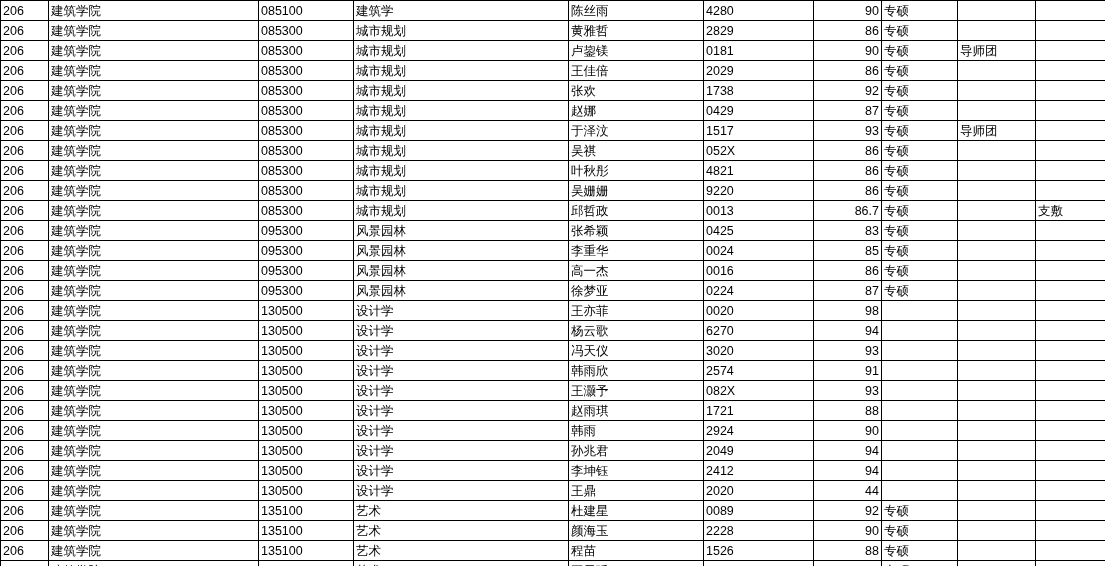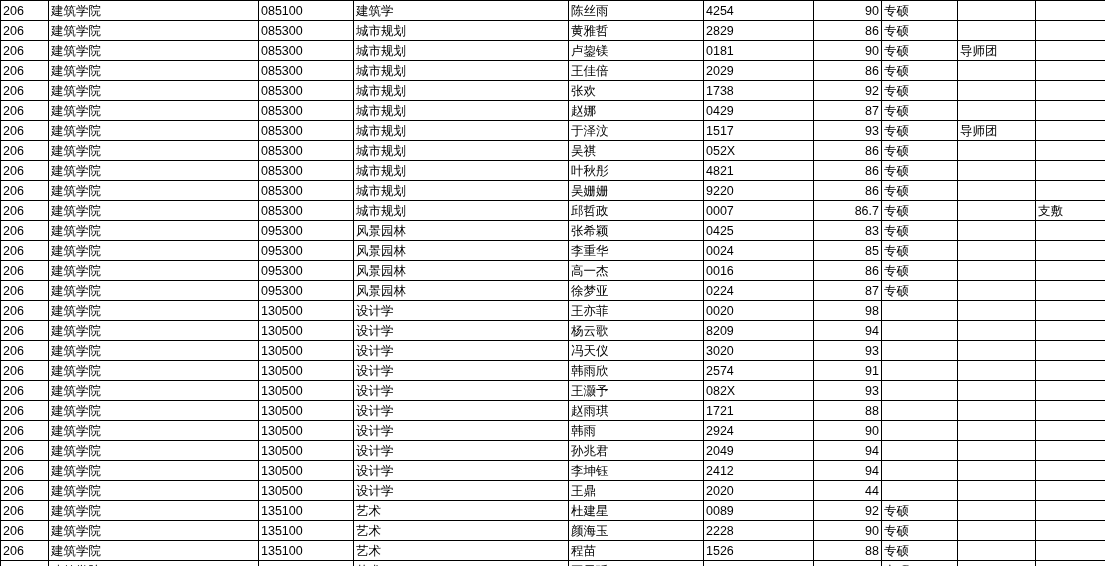--- a/index.html
+++ b/index.html
@@ -71,21 +71,21 @@
         <col class="c8">
         <col class="c9">
     </colgroup>
     <tbody>
         <tr>
           <td class="num code">206</td>
           <td class="cjk pad-left-5">建筑学院</td>
           <td class="code">085100</td>
           <td class="cjk pad-left-5">建筑学</td>
           <td class="cjk pad-left-5">陈丝雨</td>
-          <td class="code">4254</td>
+          <td class="code">4280</td>
           <td class="right code">90</td>
           <td class="cjk pad-left-5">专硕</td>
           <td class="cjk pad-left-8"></td>
           <td class="cjk pad-left-8"></td>
         </tr>
         <tr>
           <td class="num code">206</td>
           <td class="cjk pad-left-5">建筑学院</td>
           <td class="code">085300</td>
           <td class="cjk pad-left-5">城市规划</td>
@@ -191,21 +191,21 @@
           <td class="cjk pad-left-5">专硕</td>
           <td class="cjk pad-left-8"></td>
           <td class="cjk pad-left-8"></td>
         </tr>
         <tr>
           <td class="num code">206</td>
           <td class="cjk pad-left-5">建筑学院</td>
           <td class="code">085300</td>
           <td class="cjk pad-left-5">城市规划</td>
           <td class="cjk pad-left-5">邱哲政</td>
-          <td class="code">0007</td>
+          <td class="code">0013</td>
           <td class="right code">86.7</td>
           <td class="cjk pad-left-5">专硕</td>
           <td class="cjk pad-left-8"></td>
           <td class="cjk pad-left-8">支敷</td>
         </tr>
         <tr>
           <td class="num code">206</td>
           <td class="cjk pad-left-5">建筑学院</td>
           <td class="code">095300</td>
           <td class="cjk pad-left-5">风景园林</td>
@@ -263,21 +263,21 @@
           <td class="cjk pad-left-5"></td>
           <td class="cjk pad-left-8"></td>
           <td class="cjk pad-left-8"></td>
         </tr>
         <tr>
           <td class="num code">206</td>
           <td class="cjk pad-left-5">建筑学院</td>
           <td class="code">130500</td>
           <td class="cjk pad-left-5">设计学</td>
           <td class="cjk pad-left-5">杨云歌</td>
-          <td class="code">8209</td>
+          <td class="code">6270</td>
           <td class="right code">94</td>
           <td class="cjk pad-left-5"></td>
           <td class="cjk pad-left-8"></td>
           <td class="cjk pad-left-8"></td>
         </tr>
         <tr>
           <td class="num code">206</td>
           <td class="cjk pad-left-5">建筑学院</td>
           <td class="code">130500</td>
           <td class="cjk pad-left-5">设计学</td>

